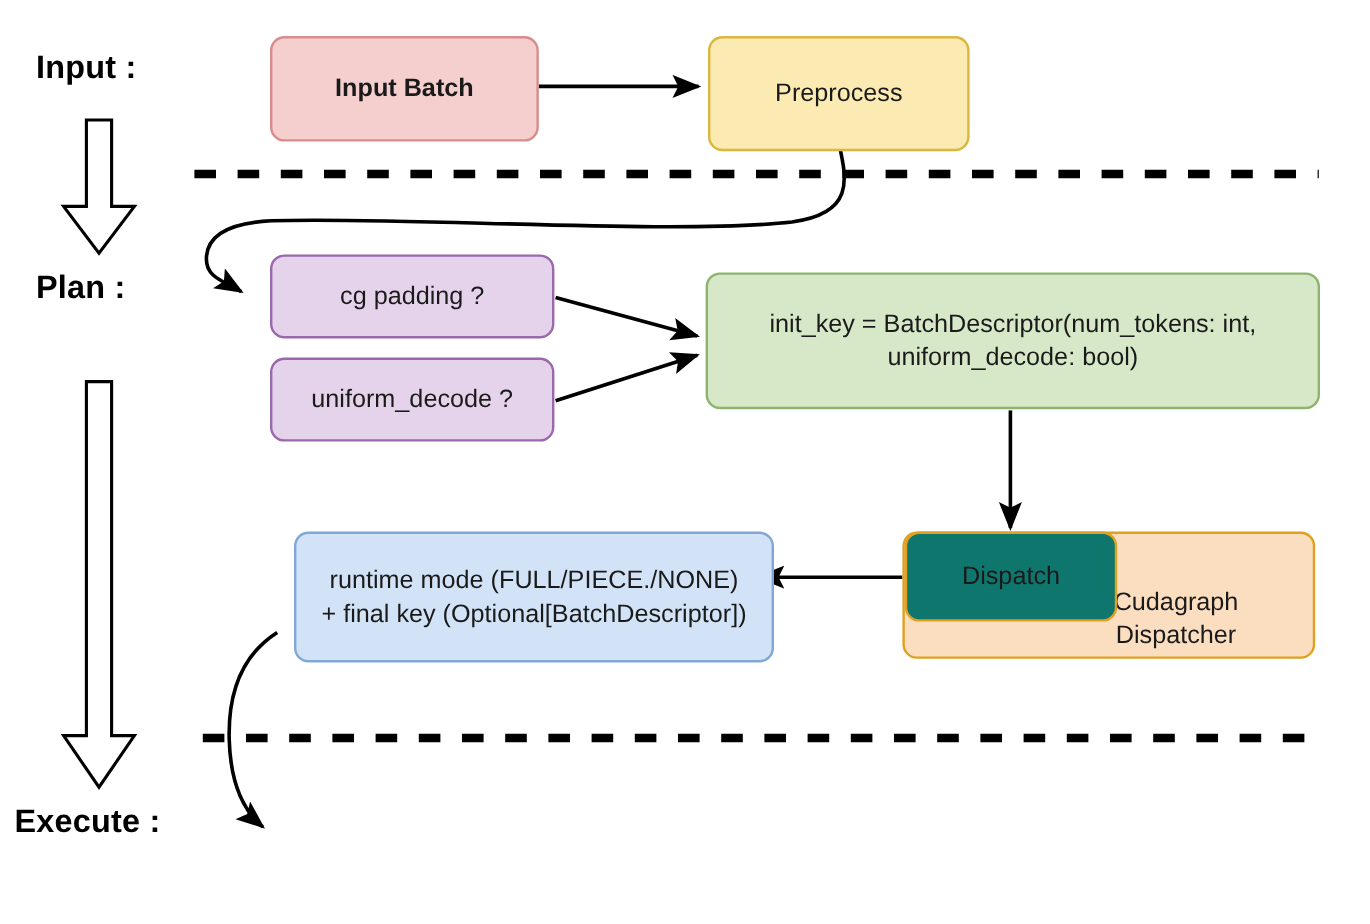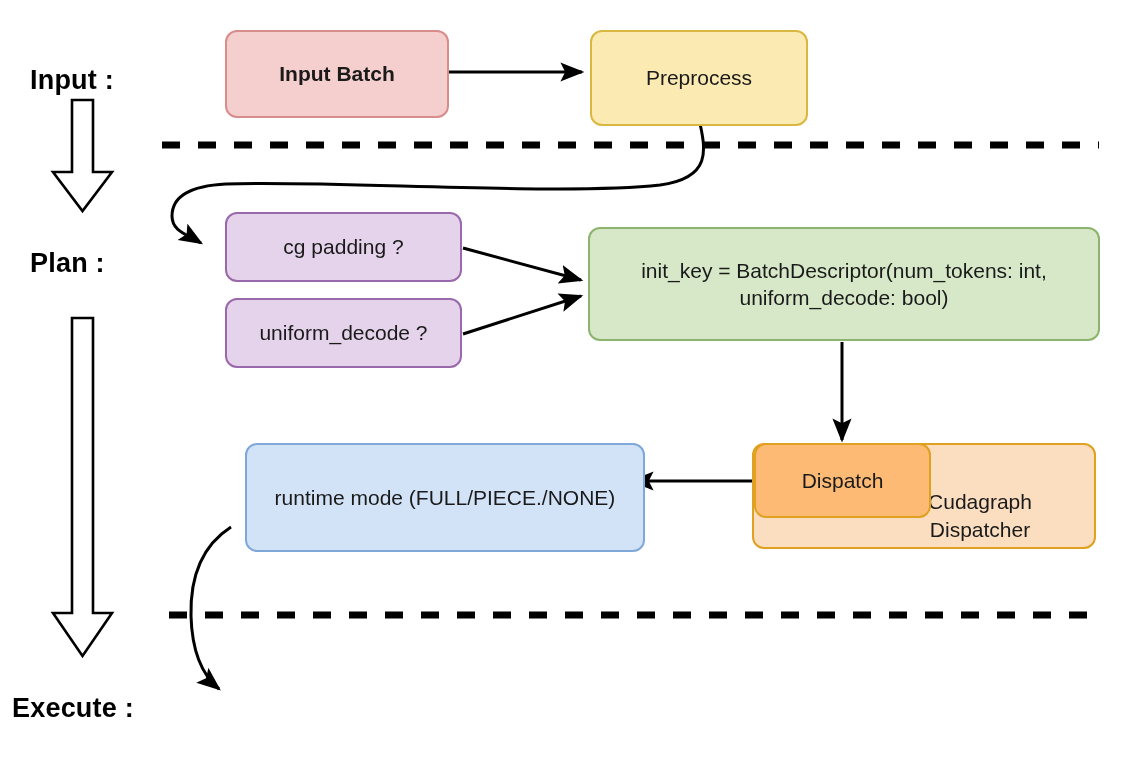--- a/index.html
+++ b/index.html
@@ -22,21 +22,20 @@
     height: 770px;
     pointer-events: none;
   }
   .stage-label {
     position: absolute;
     font-weight: bold;
     font-size: 27px;
     color: #000000;
     white-space: nowrap;
     letter-spacing: 0.2px;
-    margin-top: 24px;
   }
   .node {
     position: absolute;
     box-sizing: border-box;
     border-radius: 12px;
     border-width: 2px;
     border-style: solid;
     display: flex;
     align-items: center;
     justify-content: center;
@@ -44,21 +43,21 @@
     font-size: 21px;
     color: #1a1a1a;
     line-height: 1.3;
     padding: 4px 10px;
   }
   .node-pink   { background: #f5cece; border-color: #d98c8c; font-weight: bold; }
   .node-yellow { background: #fbeab2; border-color: #d9b740; }
   .node-purple { background: #e4d3ea; border-color: #9a69ab; }
   .node-green  { background: #d6e8c8; border-color: #8cb46e; }
   .node-orange-outer { background: #fbddc0; border-color: #e0a020; }
-  .node-orange-inner { background: #fdba74; border-color: #e0a020; }
+  .node-orange-inner { background: #0f766e; border-color: #e0a020; }
   .node-blue   { background: #d2e3f7; border-color: #7fa8d9; }
   .node-code {
     background: #f5cece;
     border-color: #d98c8c;
     font-family: "Liberation Mono", monospace;
     font-size: 21px;
     justify-content: flex-start;
     align-items: center;
     text-align: left;
     color: #333333;
@@ -137,16 +136,17 @@
     <span class="node-label" style="text-align:center; width:180px;">Cudagraph</span>
     <span class="node-label" style="width:180px;">Dispatcher</span>
   </div>
 
   <div class="node node-orange-inner" style="left:754px; top:443px; width:177px; height:75px;">
     <span class="node-label">Dispatch</span>
   </div>
 
   <div class="node node-blue" style="left:227px; top:443px; width:400px; height:109px; flex-direction:column;margin-left:18px;">
     <span class="node-label">runtime mode (FULL/PIECE./NONE)</span>
+    <span class="node-label">+ final key (Optional[BatchDescriptor])</span>
   </div>
 
 
 </div>
 
 </body></html>

